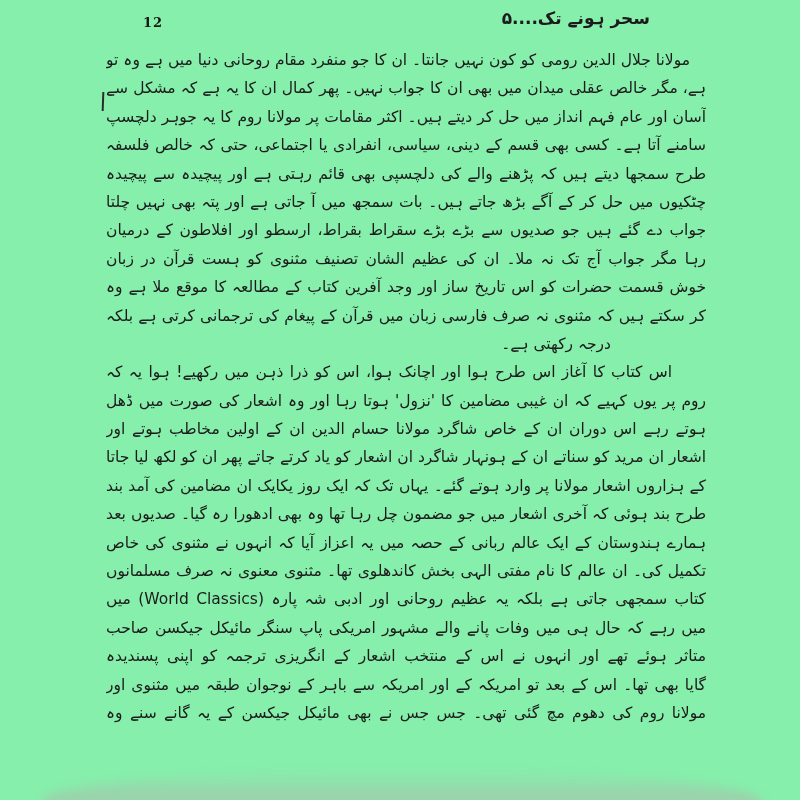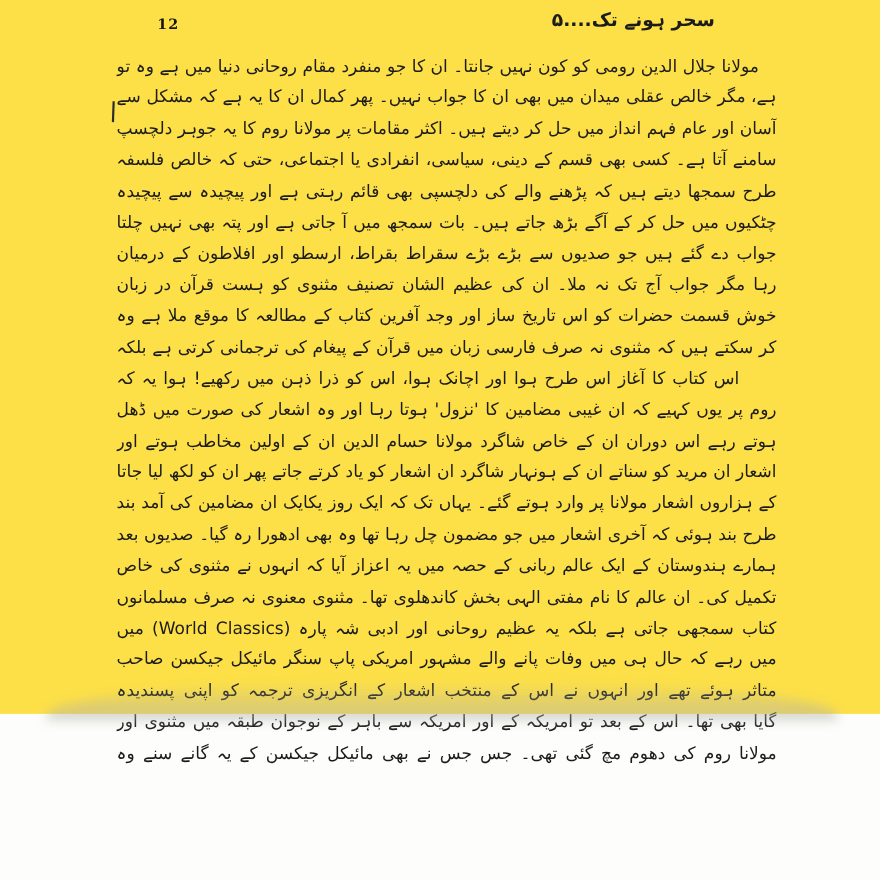--- a/index.html
+++ b/index.html
@@ -4,22 +4,22 @@
 <style>
   html, body { margin: 0; padding: 0; }
   body {
     width: 800px; height: 800px;
     background: #fdfdfb;
     overflow: hidden;
     font-family: "DejaVu Sans", sans-serif;
   }
   .page {
     position: relative;
-    width: 800px; height: 649px;
-    background: #fde047;
+    width: 800px; height: 800px;
+    background: #86efac;
   }
   
   .running-title {
     position: absolute;
     top: 8px; right: 150px;
     direction: rtl;
     font-size: 17px;
     font-weight: 700;
     color: #1b1b1b;
     letter-spacing: 0.5px;
@@ -92,20 +92,21 @@
       <div class="ln p1-first">مولانا جلال الدین رومی کو کون نہیں جانتا۔ ان کا جو منفرد مقام روحانی دنیا میں ہے وہ تو سب ہی کو پتہ</div>
       <div class="ln">ہے، مگر خالص عقلی میدان میں بھی ان کا جواب نہیں۔ پھر کمال ان کا یہ ہے کہ مشکل سے مشکل عقدہ وہ اس قدر نہایت</div>
       <div class="ln">آسان اور عام فہم انداز میں حل کر دیتے ہیں۔ اکثر مقامات پر مولانا روم کا یہ جوہر دلچسپ کہانیوں کی صورت میں</div>
       <div class="ln">سامنے آتا ہے۔ کسی بھی قسم کے دینی، سیاسی، انفرادی یا اجتماعی، حتی کہ خالص فلسفہ اور طبعیات کے مسائل کو اس</div>
       <div class="ln">طرح سمجھا دیتے ہیں کہ پڑھنے والے کی دلچسپی بھی قائم رہتی ہے اور پیچیدہ سے پیچیدہ مسئلہ اور گہرے سے گہرا قضیہ</div>
       <div class="ln">چٹکیوں میں حل کر کے آگے بڑھ جاتے ہیں۔ بات سمجھ میں آ جاتی ہے اور پتہ بھی نہیں چلتا کہ وہ ایسے سوال کا</div>
       <div class="ln">جواب دے گئے ہیں جو صدیوں سے بڑے بڑے سقراط بقراط، ارسطو اور افلاطون کے درمیان موضوع بحث تو</div>
       <div class="ln">رہا مگر جواب آج تک نہ ملا۔ ان کی عظیم الشان تصنیف مثنوی کو ہست قرآن در زبان پہلوی، بلاوجہ نہیں کہا گیا۔ جن</div>
       <div class="ln">خوش قسمت حضرات کو اس تاریخ ساز اور وجد آفرین کتاب کے مطالعہ کا موقع ملا ہے وہ اس بات کو بخوبی محسوس</div>
       <div class="ln">کر سکتے ہیں کہ مثنوی نہ صرف فارسی زبان میں قرآن کے پیغام کی ترجمانی کرتی ہے بلکہ یہ ایک الہامی کتاب کا</div>
+      <div class="ln p-last">درجہ رکھتی ہے۔</div>
     </div>
 
     <div>
       <div class="ln p2-first">اس کتاب کا آغاز اس طرح ہوا اور اچانک ہوا، اس کو ذرا ذہن میں رکھیے! ہوا یہ کہ ایک عرصہ تک مولانا</div>
       <div class="ln">روم پر یوں کہیے کہ ان غیبی مضامین کا 'نزول' ہوتا رہا اور وہ اشعار کی صورت میں ڈھل کر مولانا کی زبان سے جاری</div>
       <div class="ln">ہوتے رہے اس دوران ان کے خاص شاگرد مولانا حسام الدین ان کے اولین مخاطب ہوتے اور جونہی مولانا تازہ</div>
       <div class="ln">اشعار ان مرید کو سناتے ان کے ہونہار شاگرد ان اشعار کو یاد کرتے جاتے پھر ان کو لکھ لیا جاتا تھا، اس طرح مثنوی</div>
       <div class="ln">کے ہزاروں اشعار مولانا پر وارد ہوتے گئے۔ یہاں تک کہ ایک روز یکایک ان مضامین کی آمد بند ہوگئی اور اس</div>
       <div class="ln">طرح بند ہوئی کہ آخری اشعار میں جو مضمون چل رہا تھا وہ بھی ادھورا رہ گیا۔ صدیوں بعد انیسویں صدی میں</div>
       <div class="ln">ہمارے ہندوستان کے ایک عالم ربانی کے حصہ میں یہ اعزاز آیا کہ انہوں نے مثنوی کی خاص طرز پر بقیہ مضمون کی</div>

